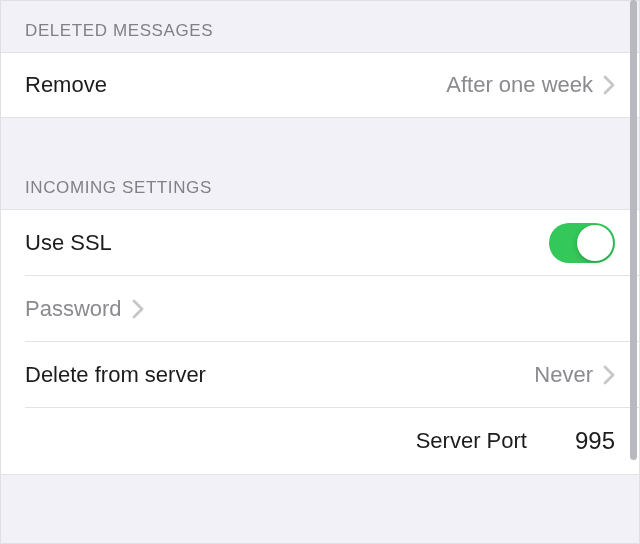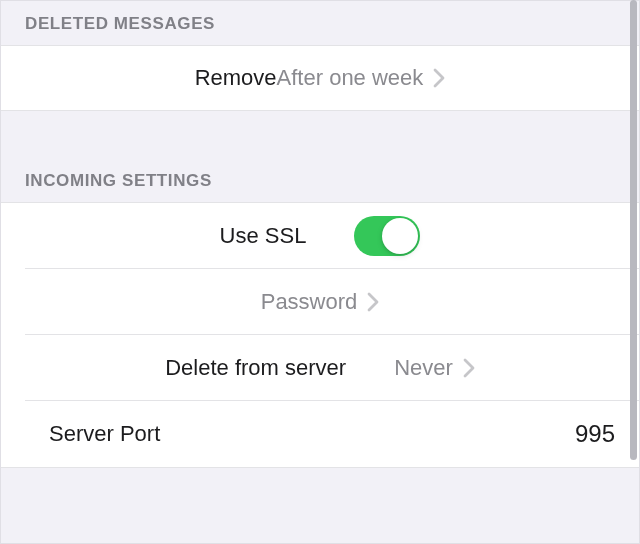--- a/index.html
+++ b/index.html
@@ -15,36 +15,36 @@
       overflow: hidden;
       position: relative;
     }
     .container {
       width: 100%;
       height: 100%;
       border: 1px solid #e0dfe5;
       background: #f2f1f7;
     }
     .section-header {
-      padding: 13px 24px 11px 24px;
+      padding: 20px 24px 11px 24px;
       font-size: 17px;
       letter-spacing: 0.6px;
       color: #808087;
       text-transform: uppercase;
-      font-weight: 700;
+      font-weight: 400;
     }
     .section-header.second {
       padding-top: 60px;
       padding-bottom: 11px;
     }
     .row {
       background: #ffffff;
       display: flex;
       align-items: center;
-      justify-content: center;
+      justify-content: space-between;
       padding: 0 24px;
       height: 66px;
       border-top: 1px solid #e3e3e6;
       border-bottom: 1px solid #e3e3e6;
     }
     .row.inner {
       border-top: none;
       border-bottom: none;
       position: relative;
       gap: 48px;
@@ -105,22 +105,21 @@
       border-radius: 50%;
       position: absolute;
       top: 2px;
       right: 2px;
       box-shadow: 0 1px 3px rgba(0,0,0,0.15), 0 2px 6px rgba(0,0,0,0.1);
     }
     .port-row {
       display: flex;
       align-items: center;
       gap: 22px;
-      justify-content: space-between;
-      margin-left: 24px;
+      justify-content: flex-end;
     }
     .port-value {
       font-size: 24px;
       color: #1c1c1e;
       font-weight: 400;
     }
     .scrollbar {
       position: absolute;
       right: 3px;
       top: 0;

